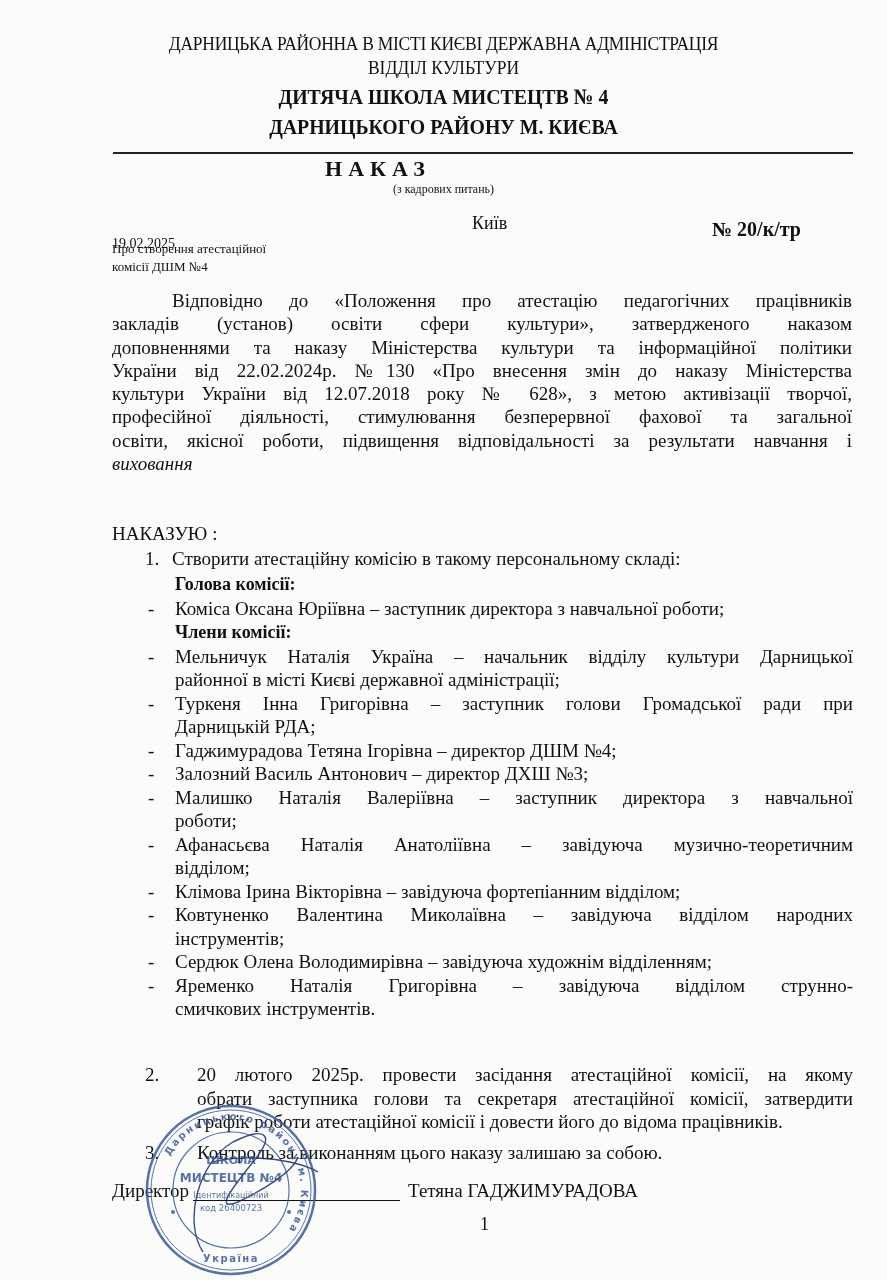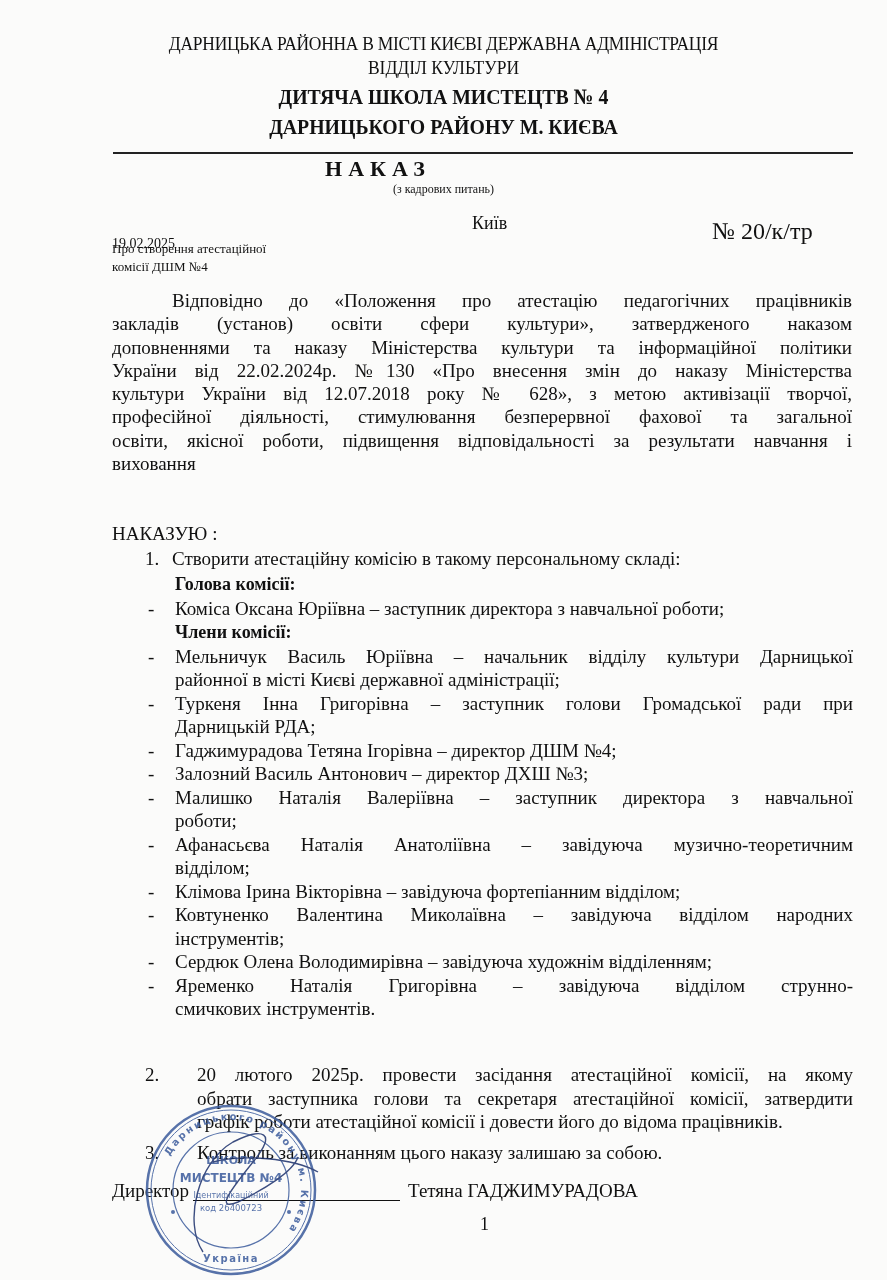--- a/index.html
+++ b/index.html
@@ -10,25 +10,25 @@
   .abs { position:absolute; }
   .hdr1 { left:0; width:887px; text-align:center; top:33px; font-size:19px; letter-spacing:-0.3px; transform:scaleX(0.92); transform-origin:center; }
   .hdr2 { left:0; width:887px; text-align:center; top:57px; font-size:19px; transform:scaleX(0.92); }
   .hdr3 { left:0; width:887px; text-align:center; top:84px; font-size:22px; font-weight:bold; transform:scaleX(0.9); }
   .hdr4 { left:0; width:887px; text-align:center; top:114px; font-size:22px; font-weight:bold; transform:scaleX(0.9); }
   .rule { left:113px; top:152px; width:740px; height:2px; background:#222; }
   .title { left:0; width:756px; text-align:center; top:156px; font-size:22px; font-weight:bold; letter-spacing:6px; }
   .subtitle { left:0; width:887px; text-align:center; top:181px; font-size:13px; transform:scaleX(0.92); }
   .date { left:112px; top:224px; font-size:14px;margin-top:12px; }
   .city { left:472px; top:213px; font-size:18px; }
-  .num { left:712px; top:218px; font-size:24px; }
+  .num { left:712px; top:218px; font-size:20px;font-weight:bold; }
   .subject { left:112px; top:240px; font-size:13px; line-height:18px; }
   .para { left:112px; top:289px; width:740px; font-size:19px; line-height:23.3px; text-align:justify; }
   .para .ln { display:block; text-align:justify; text-align-last:justify; white-space:nowrap; }
-  .para .ln.last { text-align-last:left; }
+  .para .ln.last { text-align-last:left;font-style:italic; }
   .order { left:112px; top:523px; font-size:19px; }
   .item1 { left:145px; top:548px; font-size:19px; }
   .lbl { font-weight:bold; font-size:18px; }
   .list { left:148px; width:705px; font-size:19px; line-height:23.5px; }
   .dash { position:absolute; left:0; }
   .entry { position:relative; padding-left:27px; }
   .entry .l { display:block; white-space:nowrap; text-align:justify; text-align-last:justify; }
   .entry .l.last { text-align-last:left; }
   .point { left:112px; width:741px; font-size:19px; line-height:23.5px; }
   .point .n { position:absolute; left:0; }
@@ -83,21 +83,21 @@
   <div class="abs list" style="top:572px">
     <div class="entry"><span class="lbl">Голова комісії:</span></div>
     <div class="entry">
         <span class="dash">-</span>
         <span class="l last">Коміса Оксана Юріївна – заступник директора з навчальної роботи;</span>
       </div>
     <div class="entry"><span class="lbl">Члени комісії:</span></div>
 
     <div class="entry">
         <span class="dash">-</span>
-        <span class="l">Мельничук Василь Юріївна – начальник відділу культури Дарницької</span>
+        <span class="l">Мельничук Наталія Україна – начальник відділу культури Дарницької</span>
         <span class="l last">районної в місті Києві державної адміністрації;</span>
       </div>
     <div class="entry">
         <span class="dash">-</span>
         <span class="l">Туркеня Інна Григорівна – заступник голови Громадської ради при</span>
         <span class="l last">Дарницькій РДА;</span>
       </div>
     <div class="entry">
         <span class="dash">-</span>
         <span class="l last">Гаджимурадова Тетяна Ігорівна – директор ДШМ №4;</span>

